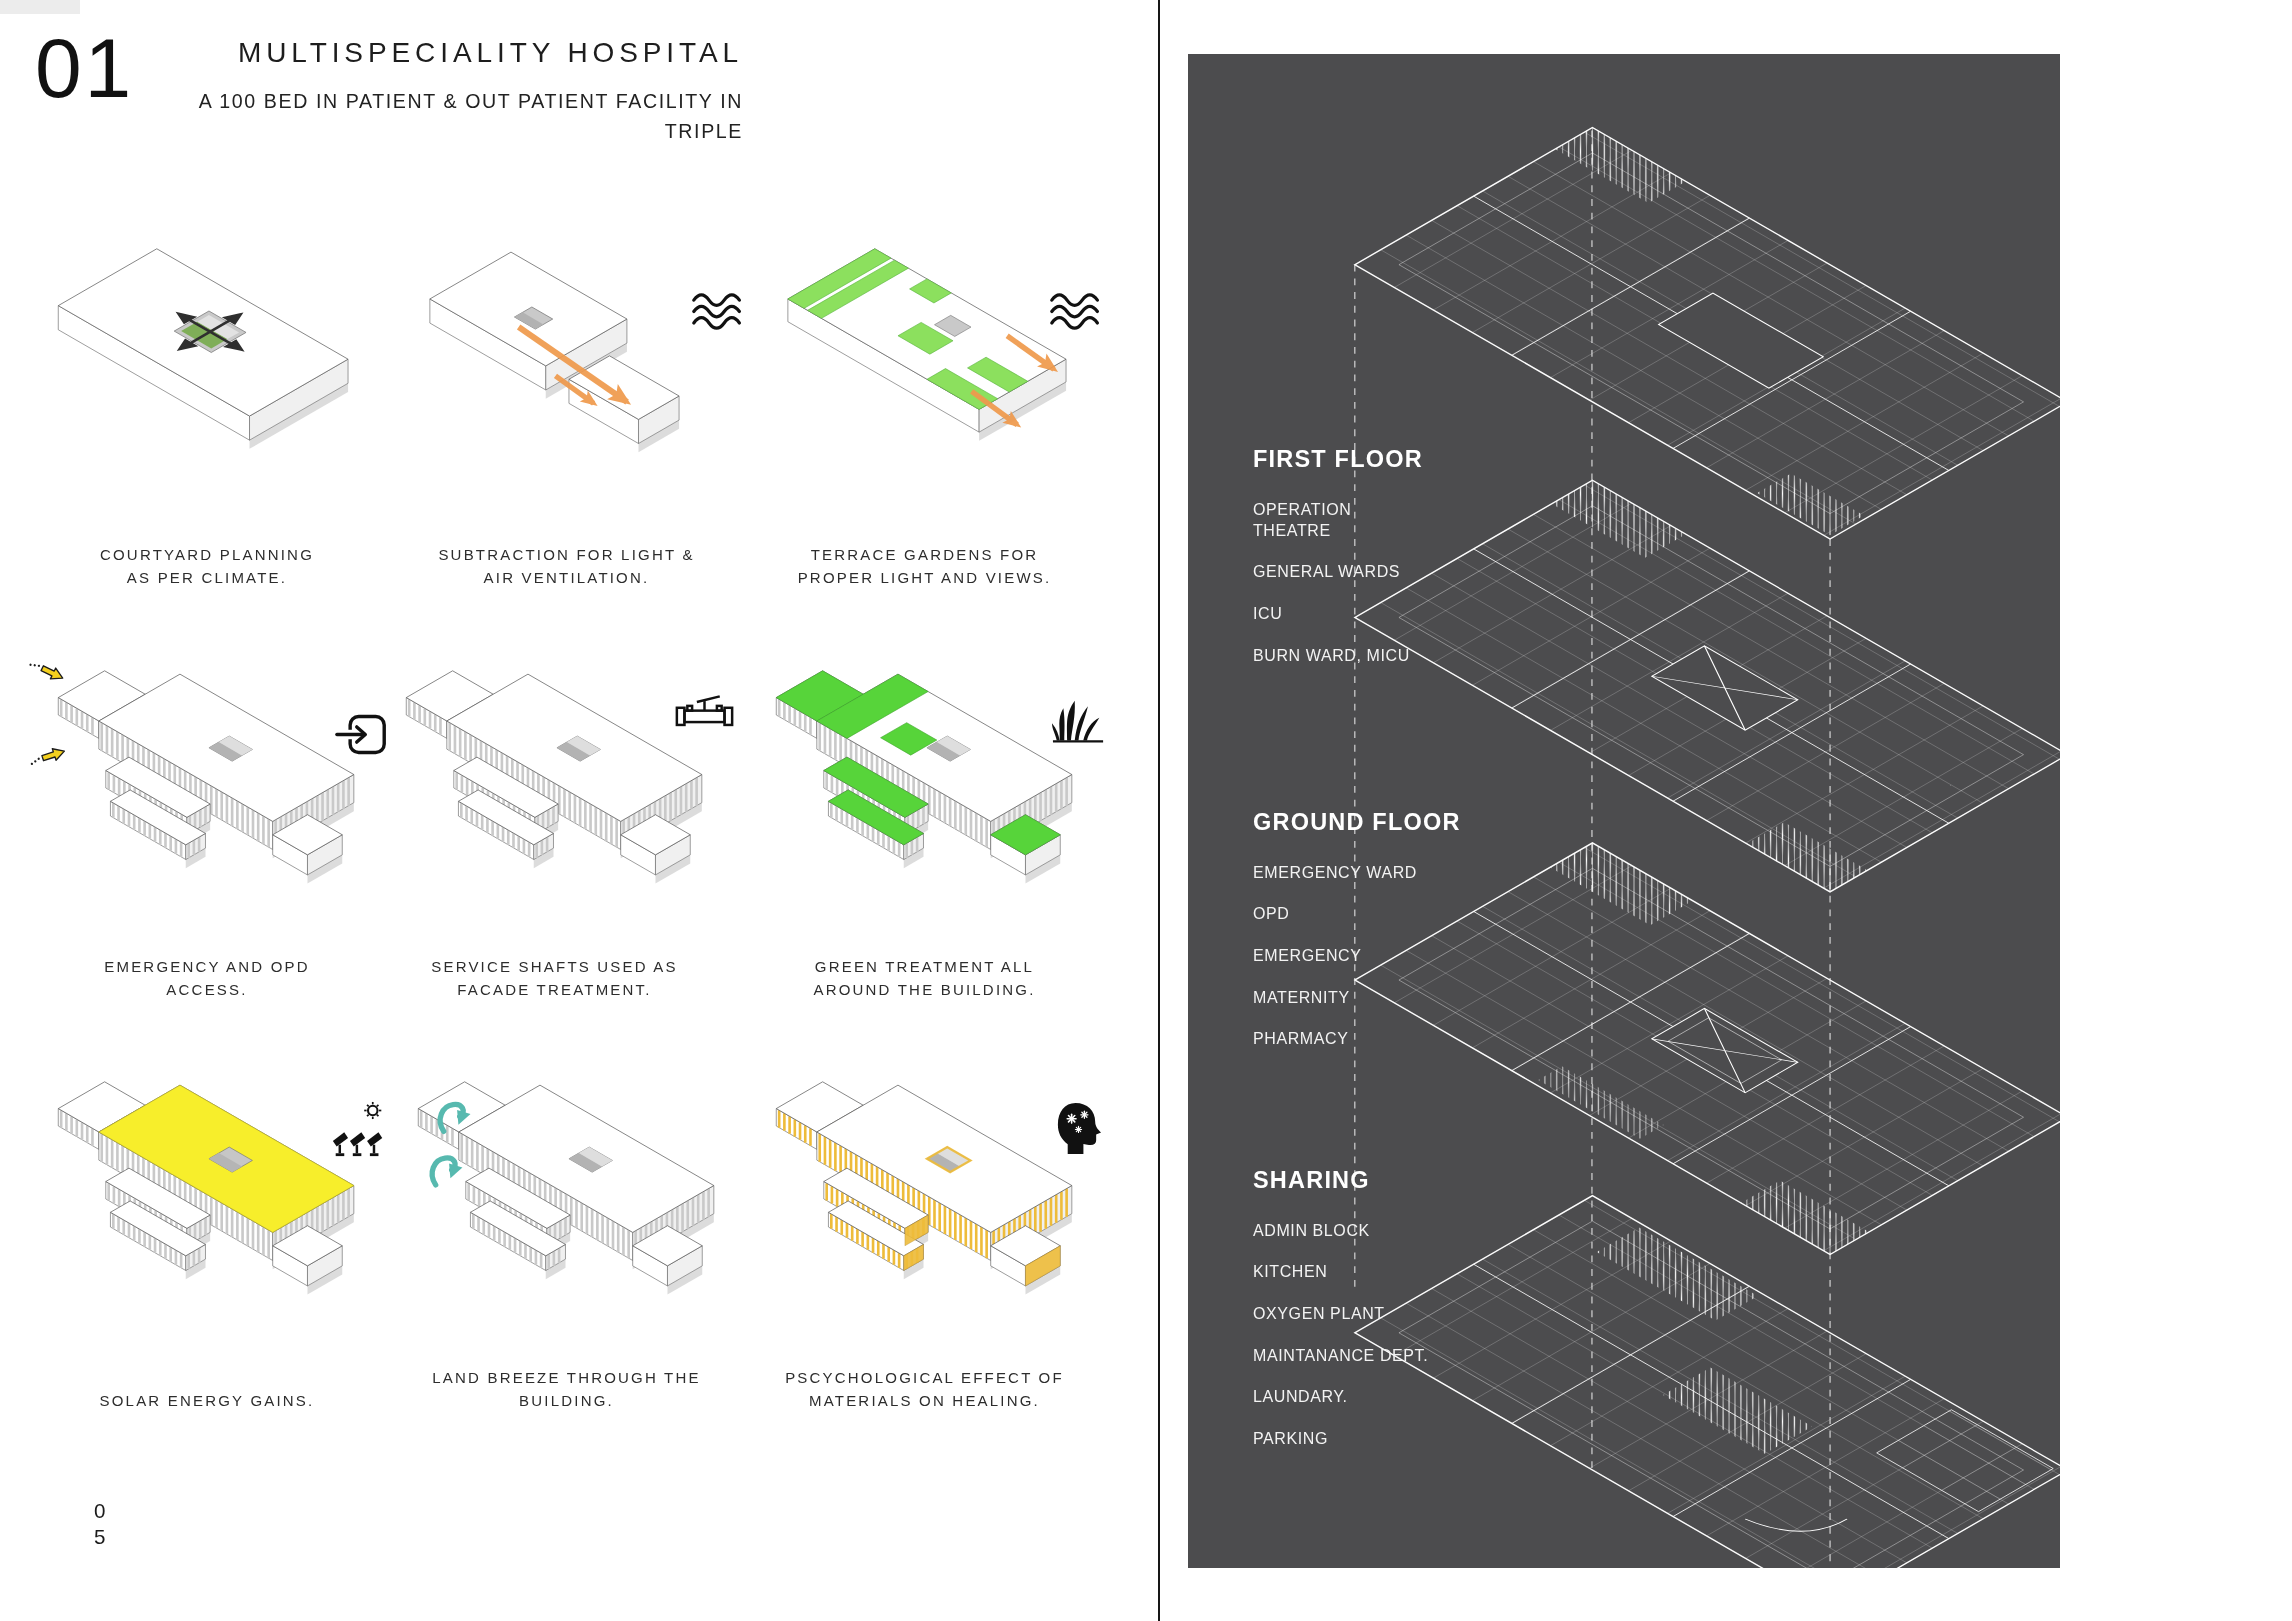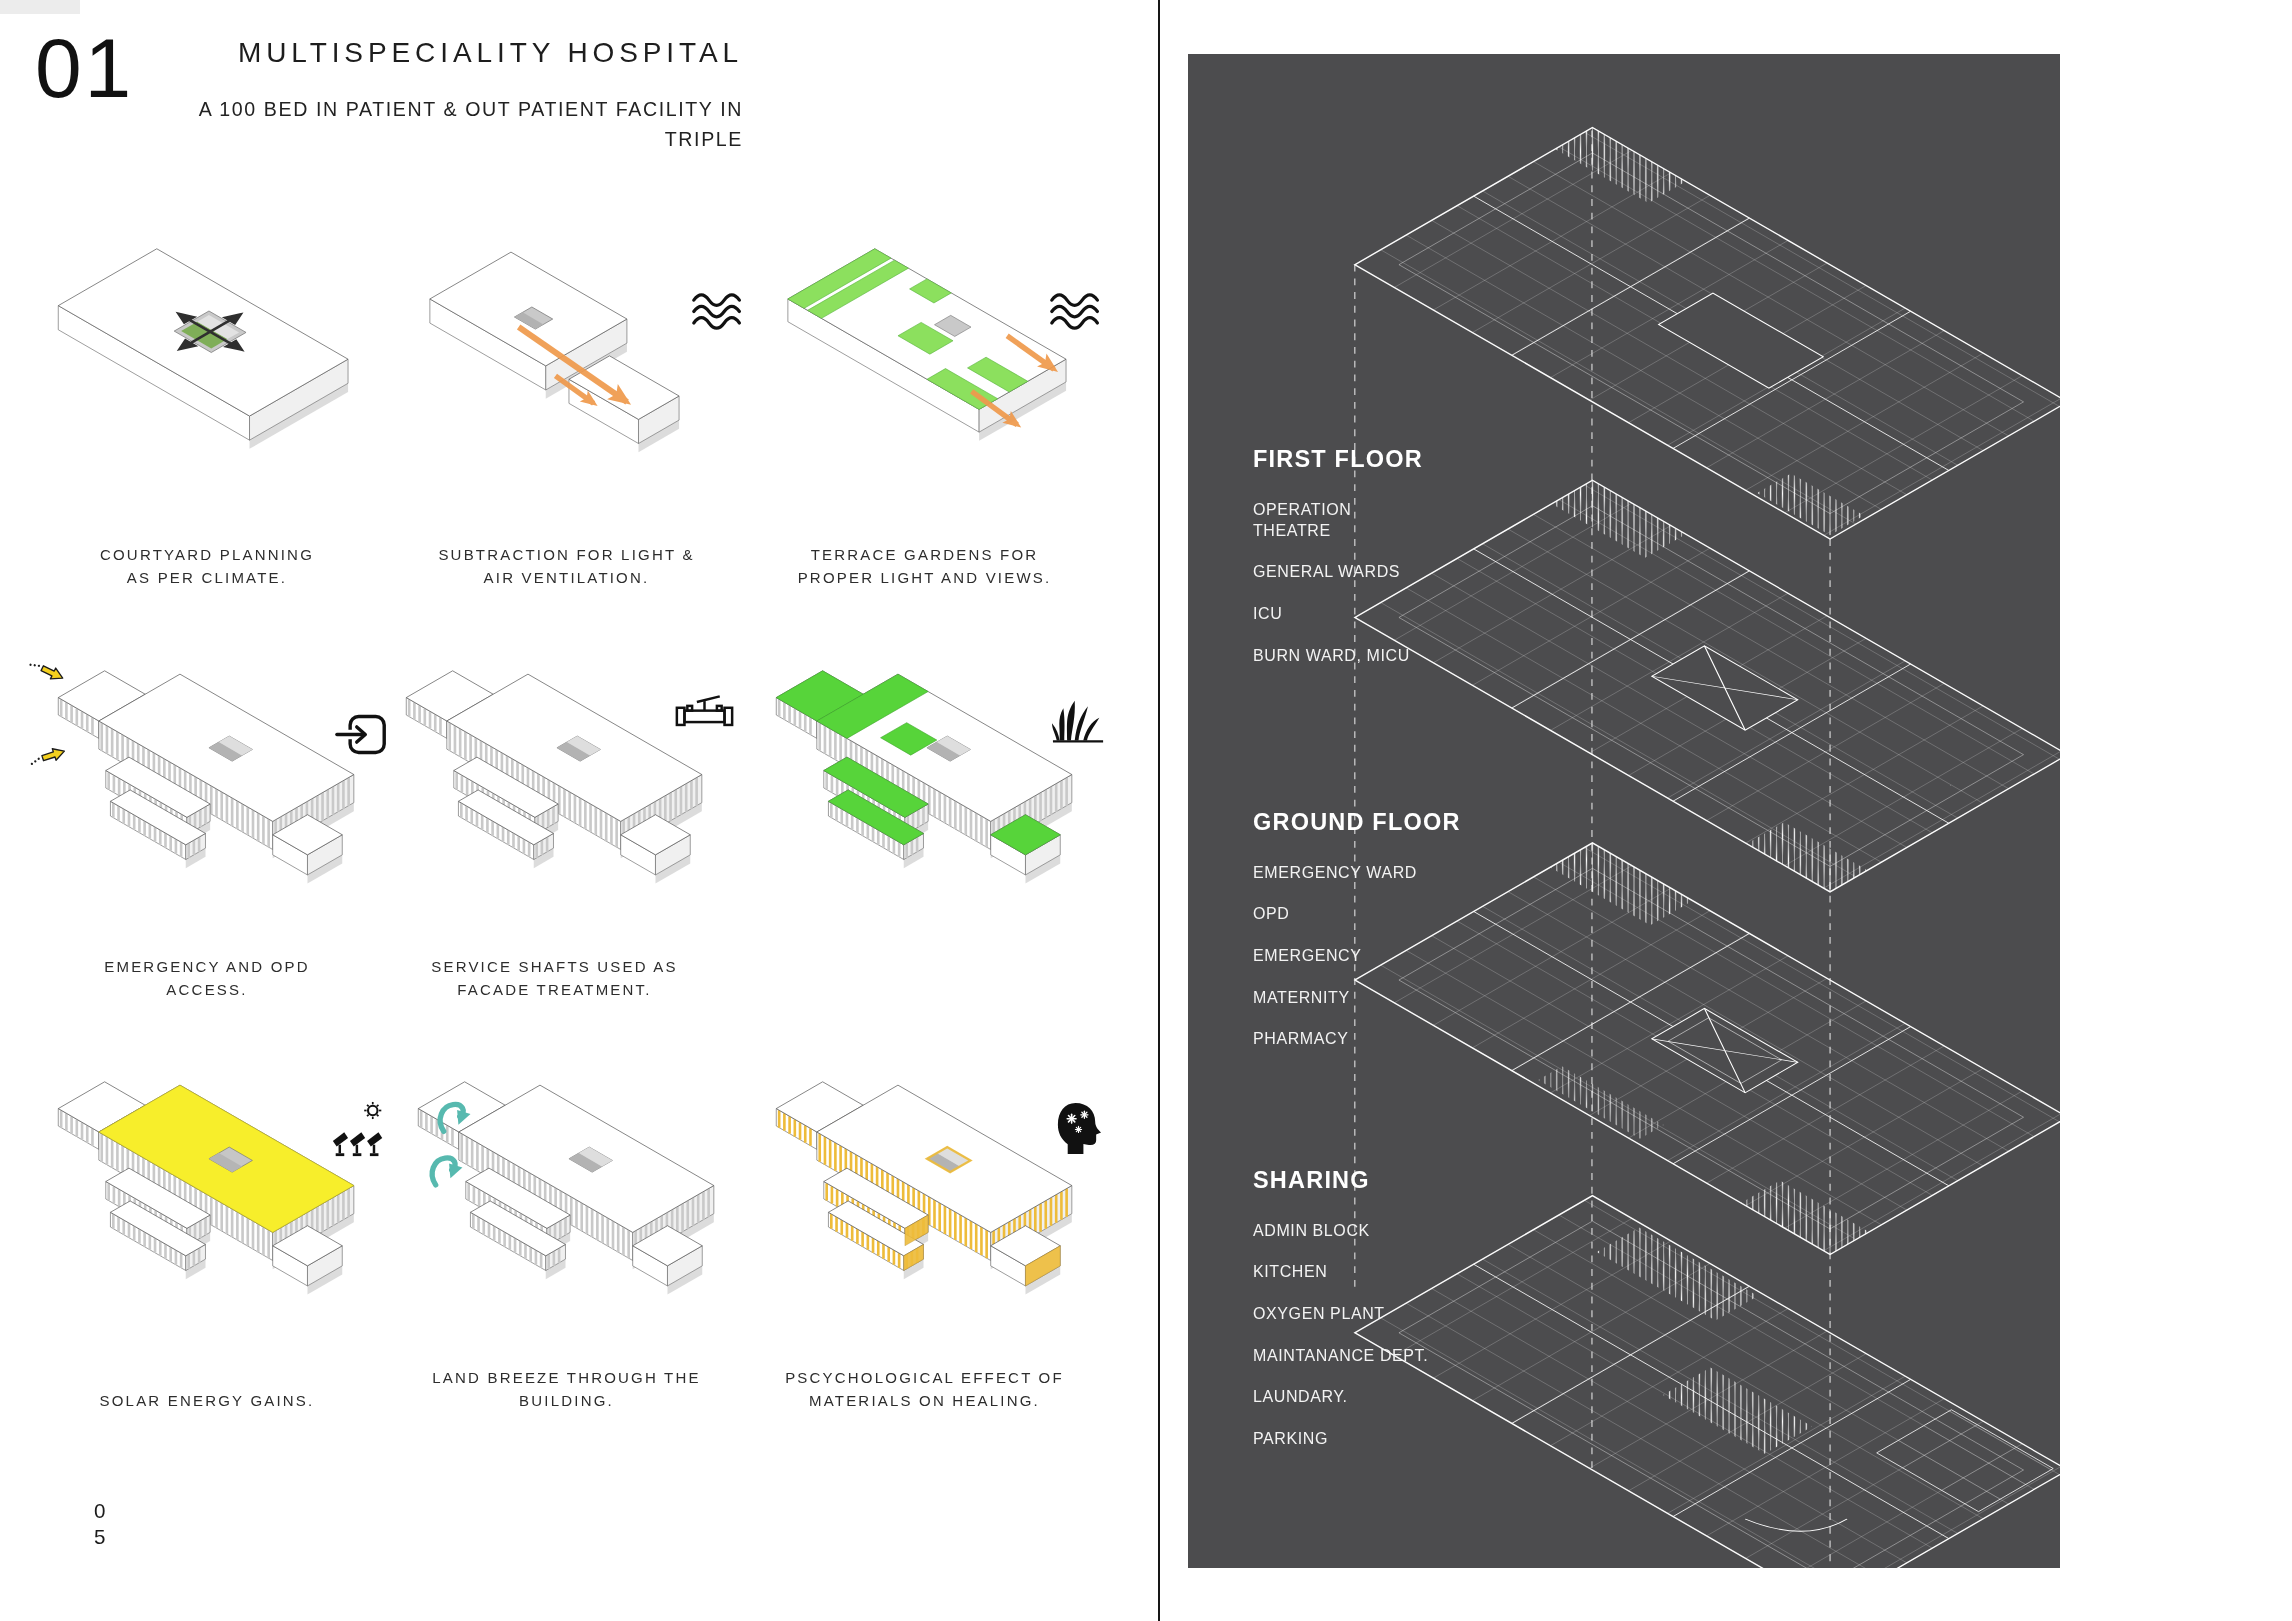--- a/index.html
+++ b/index.html
@@ -2,21 +2,21 @@
 <html><head>
 <meta charset="utf-8">
 <style>
   html,body{margin:0;padding:0;background:#ffffff;font-family:"Liberation Sans",sans-serif;}
   .board{position:relative;width:2060px;height:1621px;background:#fff;overflow:hidden;}
   
   .corner-box{position:absolute;left:0;top:0;width:80px;height:13.7px;background:#ececec;}
   .index-number{position:absolute;left:35px;top:25.5px;font-size:84px;font-weight:500;letter-spacing:2.9px;color:#111;line-height:1;}
   .title-block{position:absolute;left:157px;top:37px;width:586px;text-align:right;color:#1d1d1d;}
   .title-block h1{margin:0;font-size:28px;font-weight:400;letter-spacing:4.9px;white-space:nowrap;}
-  .title-block .subtitle{margin-top:25px;font-size:19.6px;letter-spacing:1.6px;line-height:1.55;color:#222;}
+  .title-block .subtitle{margin-top:17px;font-size:19.6px;letter-spacing:1.6px;line-height:1.55;color:#222;}
   .fig{position:absolute;width:365px;height:397px;}
   .fig svg.iso{position:absolute;left:3.9px;top:25.5px;}
   .fig .dicon{position:absolute;right:2px;top:102px;}
   .fig figcaption{position:absolute;left:0;bottom:3.9px;width:100%;text-align:center;font-size:15px;letter-spacing:2.2px;line-height:1.55;color:#2d2d2d;}
   .pageno{position:absolute;font-size:20.6px;letter-spacing:1px;line-height:1.25;text-align:center;color:#1b1b1b;}
   
   .divider{position:absolute;left:1158px;top:0;width:2px;height:1621px;background:#161616;}
   .edge-right{position:absolute;left:2287px;top:0;width:2px;height:1621px;background:#d6d6d6;}
   
   .panel{position:absolute;left:1188px;top:54px;width:1047px;height:1514px;background:#4c4c4e;}
@@ -625,20 +625,24 @@
         <g fill="#111">
           <path d="M8 46 C9 32 5 24 12 12 C14 26 13 36 13 46 Z"></path>
           <path d="M16 46 C16 28 14 18 24 4 C25 22 21 34 20 46 Z"></path>
           <path d="M24 46 C26 30 30 20 38 10 C34 26 29 36 28 46 Z"></path>
           <path d="M33 46 C36 34 42 26 50 22 C44 32 38 40 37 46 Z"></path>
           <path d="M5 46 C3 38 0 34 0 28 C5 34 7 40 8 46 Z"></path>
         </g>
         <line x1="1" y1="47" x2="54" y2="47" stroke="#111" stroke-width="2.4"></line>
       </svg>
     </div>
+    <figcaption>
+      <span>GREEN TREATMENT ALL</span><br>
+      <span>AROUND THE BUILDING.</span>
+    </figcaption>
   </figure>
 
   <figure class="fig" style="left:24.5px;top:1019px">
     <svg class="iso" width="355" height="261" viewBox="-45 -125 530 390">
       <g class="bldg" transform="matrix(0.866 0.5 0.866 -0.5 0 0)">
           <polygon points="66,4 66,84 79,71 79,-9" fill="#bfbfbf" stroke="none" opacity="0.55"></polygon>
           <polygon points="-30,30 40,30 66,4 -4,4" fill="#ffffff" stroke="#6e6e6e" stroke-width="0.9"></polygon>
           <polygon points="40,30 40,110 66,84 66,4" fill="#f0f0f0" stroke="#6e6e6e" stroke-width="0.9"></polygon>
           <g stroke="#c9c9c9" stroke-width="3.2">
             <line x1="-25" y1="30" x2="1" y2="4"></line>

